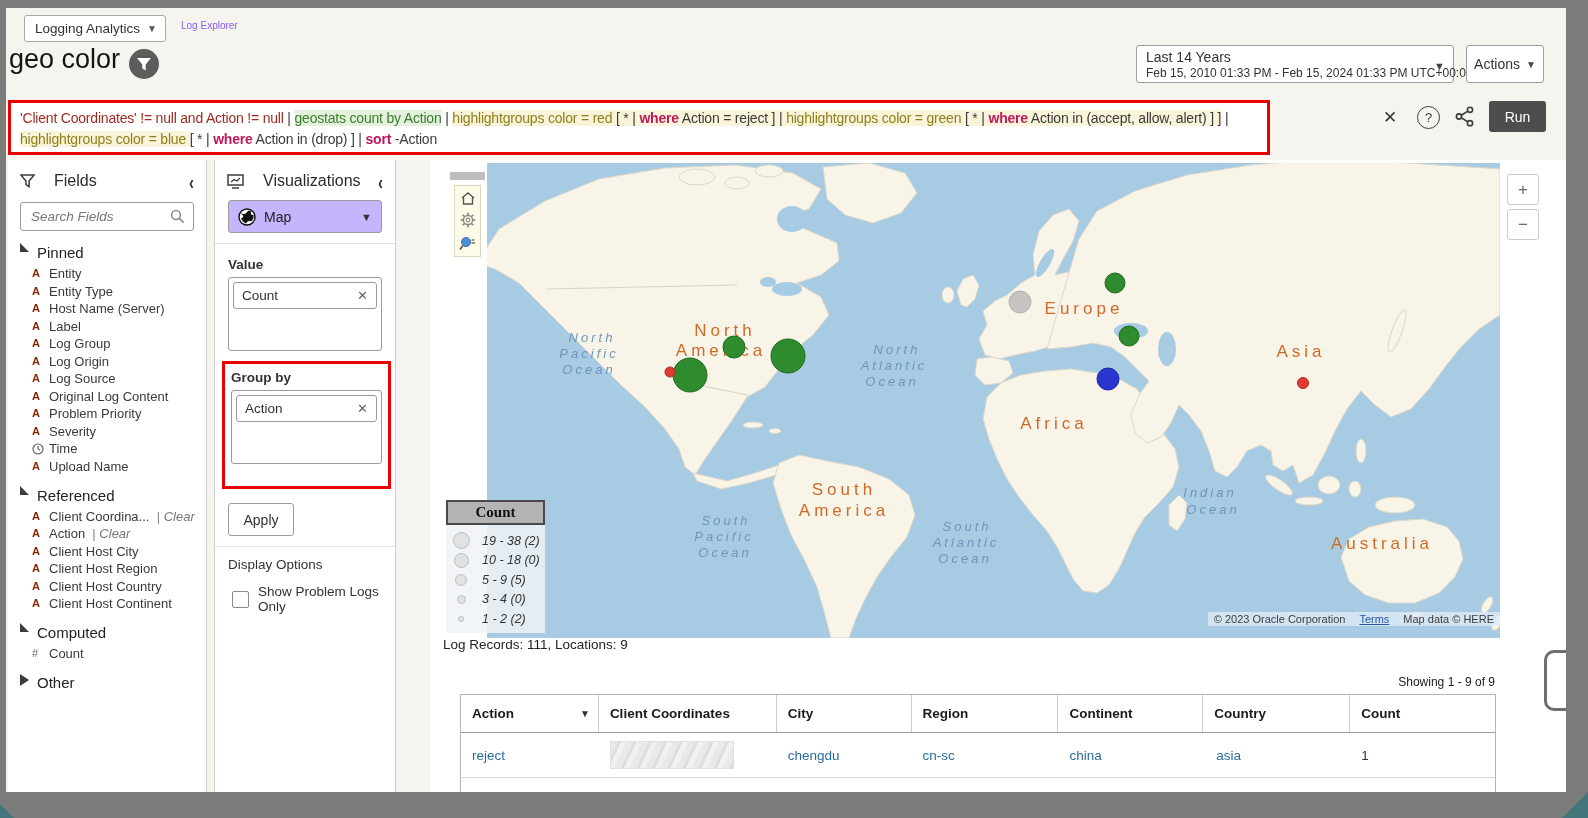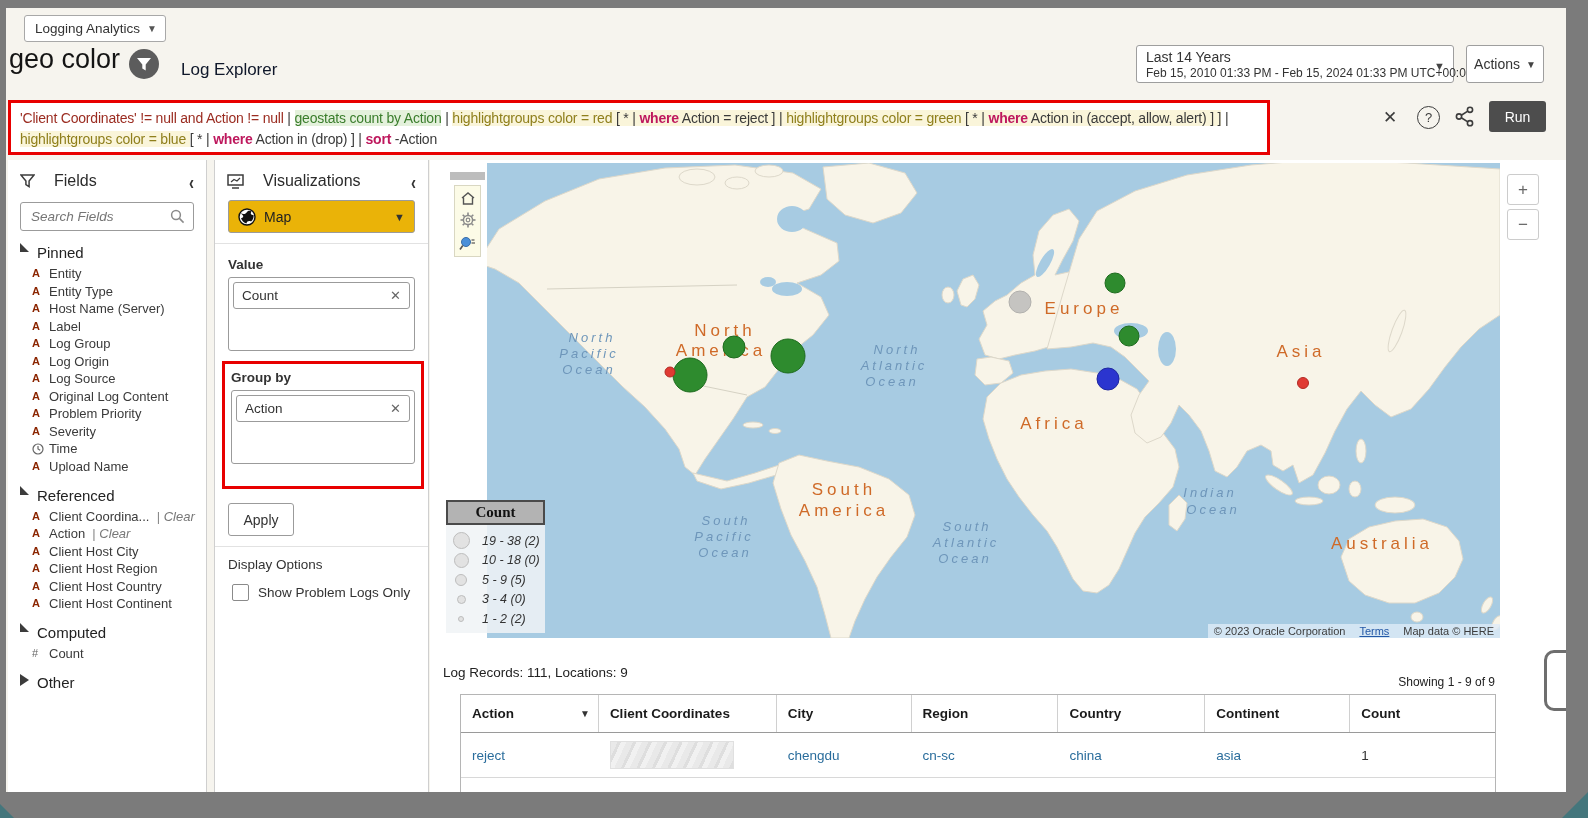--- a/index.html
+++ b/index.html
@@ -14,21 +14,21 @@
   .corner-bl{position:absolute;left:0;bottom:0;width:0;height:0;z-index:60;
              border-bottom:14px solid #44767c;border-right:14px solid transparent;}
   .corner-br{position:absolute;right:0;bottom:0;width:0;height:0;z-index:60;
              border-bottom:26px solid #44767c;border-left:26px solid transparent;}
 
   
   .app-select{position:absolute;left:24px;top:15px;width:142px;height:27px;background:#fff;
       border:1px solid #a8a8a8;border-radius:3px;display:flex;align-items:center;
       padding:0 8px 0 10px;font-size:13.5px;color:#333;box-sizing:border-box;}
   .app-select .chev{margin-left:auto;font-size:10px;color:#555;}
-  .breadcrumb{position:absolute;left:181px;top:20px;font-size:17px;color:#0f172a;margin-top:40px;}
+  .breadcrumb{position:absolute;left:181px;top:20px;font-size:10px;color:#8b5cf6;}
   .page-title{position:absolute;left:9px;top:44px;font-size:27px;color:#141414;}
   .filter-badge{position:absolute;left:129px;top:49px;width:30px;height:30px;border-radius:50%;
       background:#5c5c5c;display:flex;align-items:center;justify-content:center;}
   .time-range{position:absolute;left:1136px;top:45px;width:318px;height:38px;background:#fff;
       border:1px solid #9e9e9e;border-radius:3px;box-sizing:border-box;padding:3px 24px 0 9px;}
   .time-range .l1{font-size:14px;color:#333;}
   .time-range .l2{font-size:12px;color:#333;margin-top:1px;white-space:nowrap;}
   .time-range .chev{position:absolute;right:8px;top:14px;font-size:11px;color:#444;}
   .actions-btn{position:absolute;left:1466px;top:45px;width:78px;height:38px;background:#fff;
       border:1px solid #9e9e9e;border-radius:3px;box-sizing:border-box;display:flex;
@@ -47,41 +47,41 @@
   .q-help{left:1417px;top:106px;width:21px;height:21px;border:1.5px solid #3c3c3c;border-radius:50%;
       display:flex;align-items:center;justify-content:center;font-size:13px;}
   .q-share{left:1455px;top:106px;}
   .run-btn{position:absolute;left:1489px;top:101px;width:57px;height:31px;background:#4d4d4d;
       color:#fff;font-size:14px;border-radius:3px;display:flex;align-items:center;
       justify-content:center;z-index:2;}
 
   
   .panel{position:absolute;top:160px;bottom:26px;background:#fff;box-sizing:border-box;z-index:1;}
   .fields-panel{left:8px;width:199px;border-right:1px solid #cfcfcf;}
-  .viz-panel{left:214px;width:215px;border-left:1px solid #cfcfcf;border-right:1px solid #cfcfcf;}
+  .viz-panel{left:214px;width:182px;border-left:1px solid #cfcfcf;border-right:1px solid #cfcfcf;}
   .panel-head{display:flex;align-items:center;padding:12px 12px 10px 12px;font-size:16px;color:#2b2b2b;gap:12px;}
   .panel-head .ph-icon{margin-right:7px;display:inline-flex;}
   .panel-head .collapse{margin-left:auto;font-size:15px;color:#333;font-weight:bold;transform:scaleY(1.4);}
   .search-box{margin:2px 12px 6px 12px;height:29px;border:1px solid #9b9b9b;border-radius:3px;
       display:flex;align-items:center;padding:0 8px;box-sizing:border-box;}
   .search-box input{border:none;outline:none;flex:1;font-style:italic;font-size:13.5px;color:#666;
       font-family:"Liberation Sans",sans-serif;background:transparent;min-width:0;}
   .fsec-head{display:flex;align-items:flex-start;margin:13px 0 5px 12px;font-size:15px;color:#222;}
   .tri-open{width:0;height:0;border-left:9px solid transparent;border-bottom:9px solid #3c3c3c;
       margin-right:8px;transform:translateY(-1px) rotate(90deg);}
   .tri-closed{width:0;height:0;border-top:6px solid transparent;border-bottom:6px solid transparent;
       border-left:9px solid #3c3c3c;margin-right:8px;}
   .fitem{display:flex;align-items:center;margin:0 0 2.5px 24px;font-size:13px;color:#3a3a3a;line-height:15px;}
   .fitem .fic{width:17px;flex:none;font-weight:bold;font-size:11px;color:#8b2500;}
   .fitem .fic.gray{color:#666;font-weight:normal;}
   .fitem .clr{color:#888;} .fitem .clr em{font-style:italic;color:#777;}
 
   .viz-inner{padding:0 13px;}
   .viz-divider{border:none;border-top:1px solid #e2e2e2;margin:10px -13px;}
-  .map-select{height:31px;border:1px solid #9b9b9b;border-radius:3px;background:#eab308;display:flex;
+  .map-select{height:31px;border:1px solid #9b9b9b;border-radius:3px;background:#c4b5fd;display:flex;
       align-items:center;padding:0 9px;font-size:14px;color:#222;gap:8px;}
   .map-select .chev{margin-left:auto;font-size:11px;color:#333;}
   .viz-label{font-size:13.5px;color:#333;margin:13px 0 5px 0;font-weight:bold;}
   .chip-box{border:1px solid #9b9b9b;border-radius:3px;height:74px;background:#fff;padding:4px;box-sizing:border-box;}
   .chip{border:1px solid #9b9b9b;border-radius:3px;height:27px;display:flex;align-items:center;
       padding:0 8px;font-size:13.5px;color:#333;box-sizing:border-box;}
   .chip .x{margin-left:auto;color:#666;font-size:13px;}
   .groupby-wrap{border:3px solid #e80000;margin:10px -9px 0 -6px;padding:2px 6px 22px 6px;}
   .groupby-wrap .viz-label{margin-top:4px;}
   .apply-btn{margin-top:14px;width:64px;height:31px;border:1px solid #9b9b9b;border-radius:3px;
@@ -106,24 +106,24 @@
   .zoom-in{top:11px;} .zoom-out{top:46px;}
   .legend{position:absolute;left:16px;top:337px;width:99px;z-index:3;}
   .legend-head{height:25px;background:#b3b3b3;border:2px solid #4a4a4a;box-sizing:border-box;
       display:flex;align-items:center;justify-content:center;
       font-family:"Liberation Serif",serif;font-weight:bold;font-size:15px;color:#111;}
   .legend-body{background:rgba(240,243,246,0.85);padding:6px 4px 4px 4px;}
   .legend-row{display:flex;align-items:center;height:19.5px;}
   .legend-row .cir-box{width:22px;display:flex;justify-content:center;flex:none;}
   .legend-row .cir{border-radius:50%;background:#e2e2e2;border:1px solid #bdbdbd;box-sizing:border-box;}
   .legend-row .ltext{font-size:12.5px;color:#333;margin-left:10px;white-space:nowrap;font-style:italic;}
-  .attribution{position:absolute;right:66px;bottom:0;background:rgba(222,235,247,0.8);
+  .attribution{position:absolute;right:66px;bottom:12px;background:rgba(222,235,247,0.8);
       font-size:11px;color:#3c3c3c;padding:1px 6px;white-space:nowrap;}
   .attribution a{color:#2458a6;text-decoration:underline;margin:0 14px 0 14px;}
-  .map-status{position:absolute;left:13px;top:502px;font-size:13.5px;color:#222;}
+  .map-status{position:absolute;left:13px;top:474px;font-size:13.5px;color:#222;}
 
   .scroll-pill{position:absolute;left:1544px;top:650px;width:40px;height:61px;background:#fff;
       border:3px solid #6e6e6e;border-radius:10px;z-index:10;box-sizing:border-box;}
 
   .showing{position:absolute;right:93px;top:675px;font-size:12px;color:#222;z-index:1;}
   .results-table{position:absolute;left:460px;top:694px;width:1036px;z-index:1;background:#fff;
       border:1px solid #b5b5b5;box-sizing:border-box;}
   .thead{display:flex;height:37px;border-bottom:1px solid #9a9a9a;align-items:stretch;}
   .th{display:flex;align-items:center;padding:0 8px 0 11px;font-size:13.5px;font-weight:bold;
       color:#1a1a1a;border-right:1px solid #d0d0d0;box-sizing:border-box;}
@@ -533,25 +533,25 @@
         </div>
         <div class="th" style="width: 178px;">
           <span>Client Coordinates</span>
         </div>
         <div class="th" style="width: 135px;">
           <span>City</span>
         </div>
         <div class="th" style="width: 147px;">
           <span>Region</span>
         </div>
+        <div class="th" style="width: 145px;">
+          <span>Continent</span>
+        </div>
         <div class="th" style="width: 147px;">
           <span>Country</span>
-        </div>
-        <div class="th" style="width: 145px;">
-          <span>Continent</span>
         </div>
         <div class="th" style="width: 145px;">
           <span>Count</span>
         </div>
       </div>
     <div id="tbody">
         <div class="trow">
           <div class="td" style="width: 138px;"><a>reject</a></div>
           <div class="td" style="width: 178px;">
             <div class="redacted"></div>

